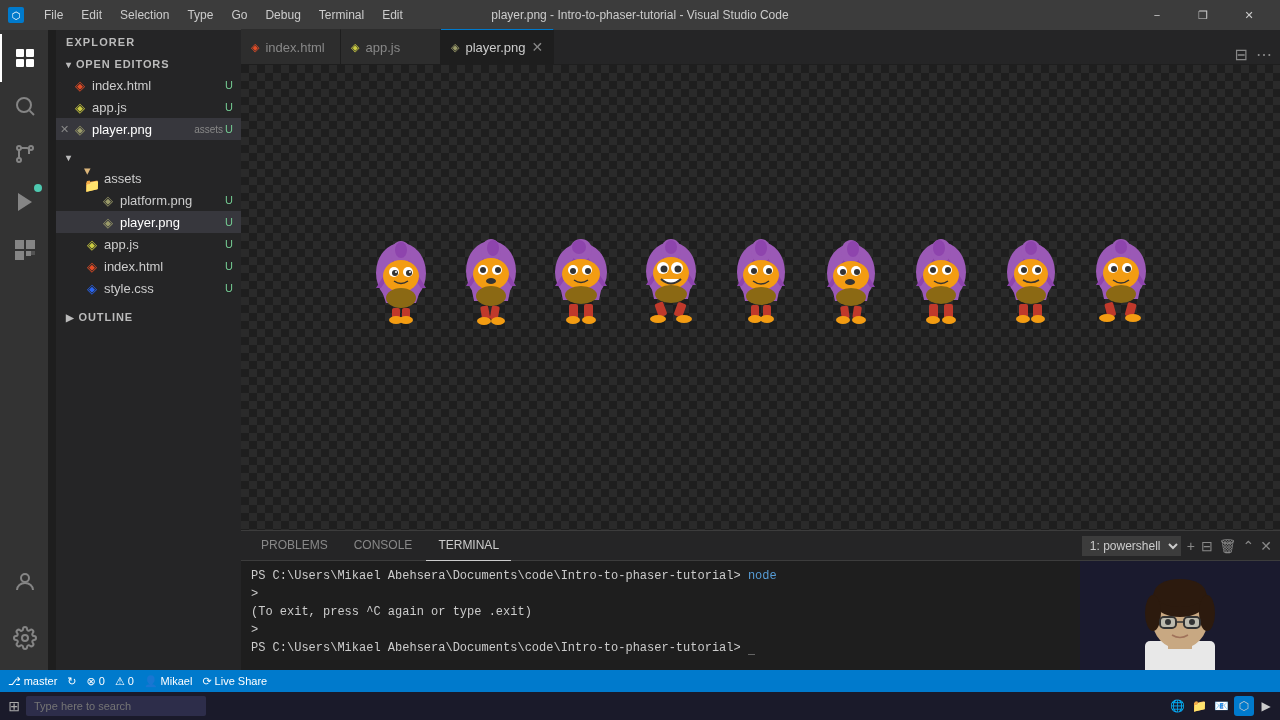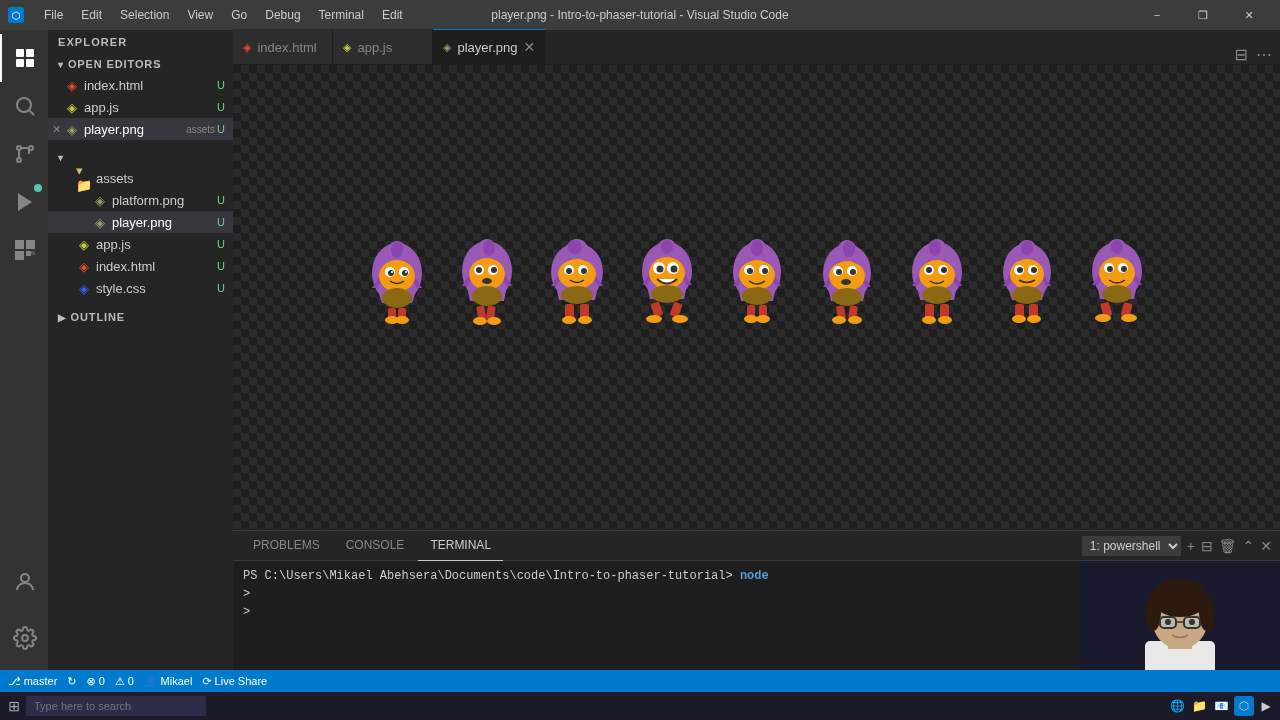--- a/index.html
+++ b/index.html
@@ -94,20 +94,21 @@
     }
 
     
     .sidebar {
       width: 185px;
       background: #252526;
       flex-shrink: 0;
       overflow-y: auto;
       display: flex;
       flex-direction: column;
+      margin-left: 8px;
     }
     .sidebar-section-header {
       font-size: 11px;
       font-weight: 700;
       color: #bbb;
       padding: 8px 10px 4px 10px;
       letter-spacing: 0.08em;
       text-transform: uppercase;
       cursor: pointer;
       display: flex;
@@ -285,21 +286,21 @@
     }
     .terminal-text-area {
       flex: 1;
       padding: 6px 10px;
       font-family: 'Courier New', monospace;
       font-size: 12px;
       color: #ccc;
       overflow-y: auto;
       line-height: 1.5;
     }
-    .terminal-text-area .cmd-highlight { color: #569cd6; font-weight: bold; }
+    .terminal-text-area .cmd-highlight { color: #569cd6; font-weight: normal; }
 
     .webcam-box {
       width: 200px;
       height: 130px;
       background: #2a2a2a;
       flex-shrink: 0;
       display: flex;
       align-items: center;
       justify-content: center;
       overflow: hidden;
@@ -376,21 +377,21 @@
 
 <div style="display:flex; flex-direction:column; height:720px; width:1280px;">
 
   <div class="titlebar">
     <div class="titlebar-left">
       <div style="width:16px;height:16px;background:#007acc;border-radius:2px;display:flex;align-items:center;justify-content:center;font-size:10px;color:white;">⬡</div>
       <div class="titlebar-menu">
         <div class="menu-item">File</div>
         <div class="menu-item">Edit</div>
         <div class="menu-item">Selection</div>
-        <div class="menu-item">View</div>
+        <div class="menu-item">Type</div>
         <div class="menu-item">Go</div>
         <div class="menu-item">Debug</div>
         <div class="menu-item">Terminal</div>
         <div class="menu-item">Edit</div>
       </div>
     </div>
     <div class="titlebar-center">player.png - Intro-to-phaser-tutorial - Visual Studio Code</div>
     <div style="display:flex;">
       <div class="win-btn">−</div>
       <div class="win-btn">❐</div>
@@ -751,21 +752,23 @@
             <span class="terminal-action-btn">⊟</span>
             <span class="terminal-action-btn">🗑</span>
             <span class="terminal-action-btn">⌃</span>
             <span class="terminal-action-btn">✕</span>
           </div>
         </div>
         <div class="terminal-content">
           <div class="terminal-text-area">
             <div>PS C:\Users\Mikael Abehsera\Documents\code\Intro-to-phaser-tutorial&gt; <span class="cmd-highlight">node</span></div>
             <div>&gt;</div>
+            <div>(To exit, press ^C again or type .exit)</div>
             <div>&gt;</div>
+            <div>PS C:\Users\Mikael Abehsera\Documents\code\Intro-to-phaser-tutorial&gt; <span style="background:#ccc;color:#1e1e1e;">█</span></div>
           </div>
 
           <div class="webcam-box">
             <div class="webcam-placeholder">
 
               <svg width="200" height="130" viewBox="0 0 200 130">
 
                 <rect width="200" height="130" fill="#1a1a2e"></rect>
 
                 <rect x="65" y="80" width="70" height="50" rx="5" fill="#e8e8e8"></rect>

